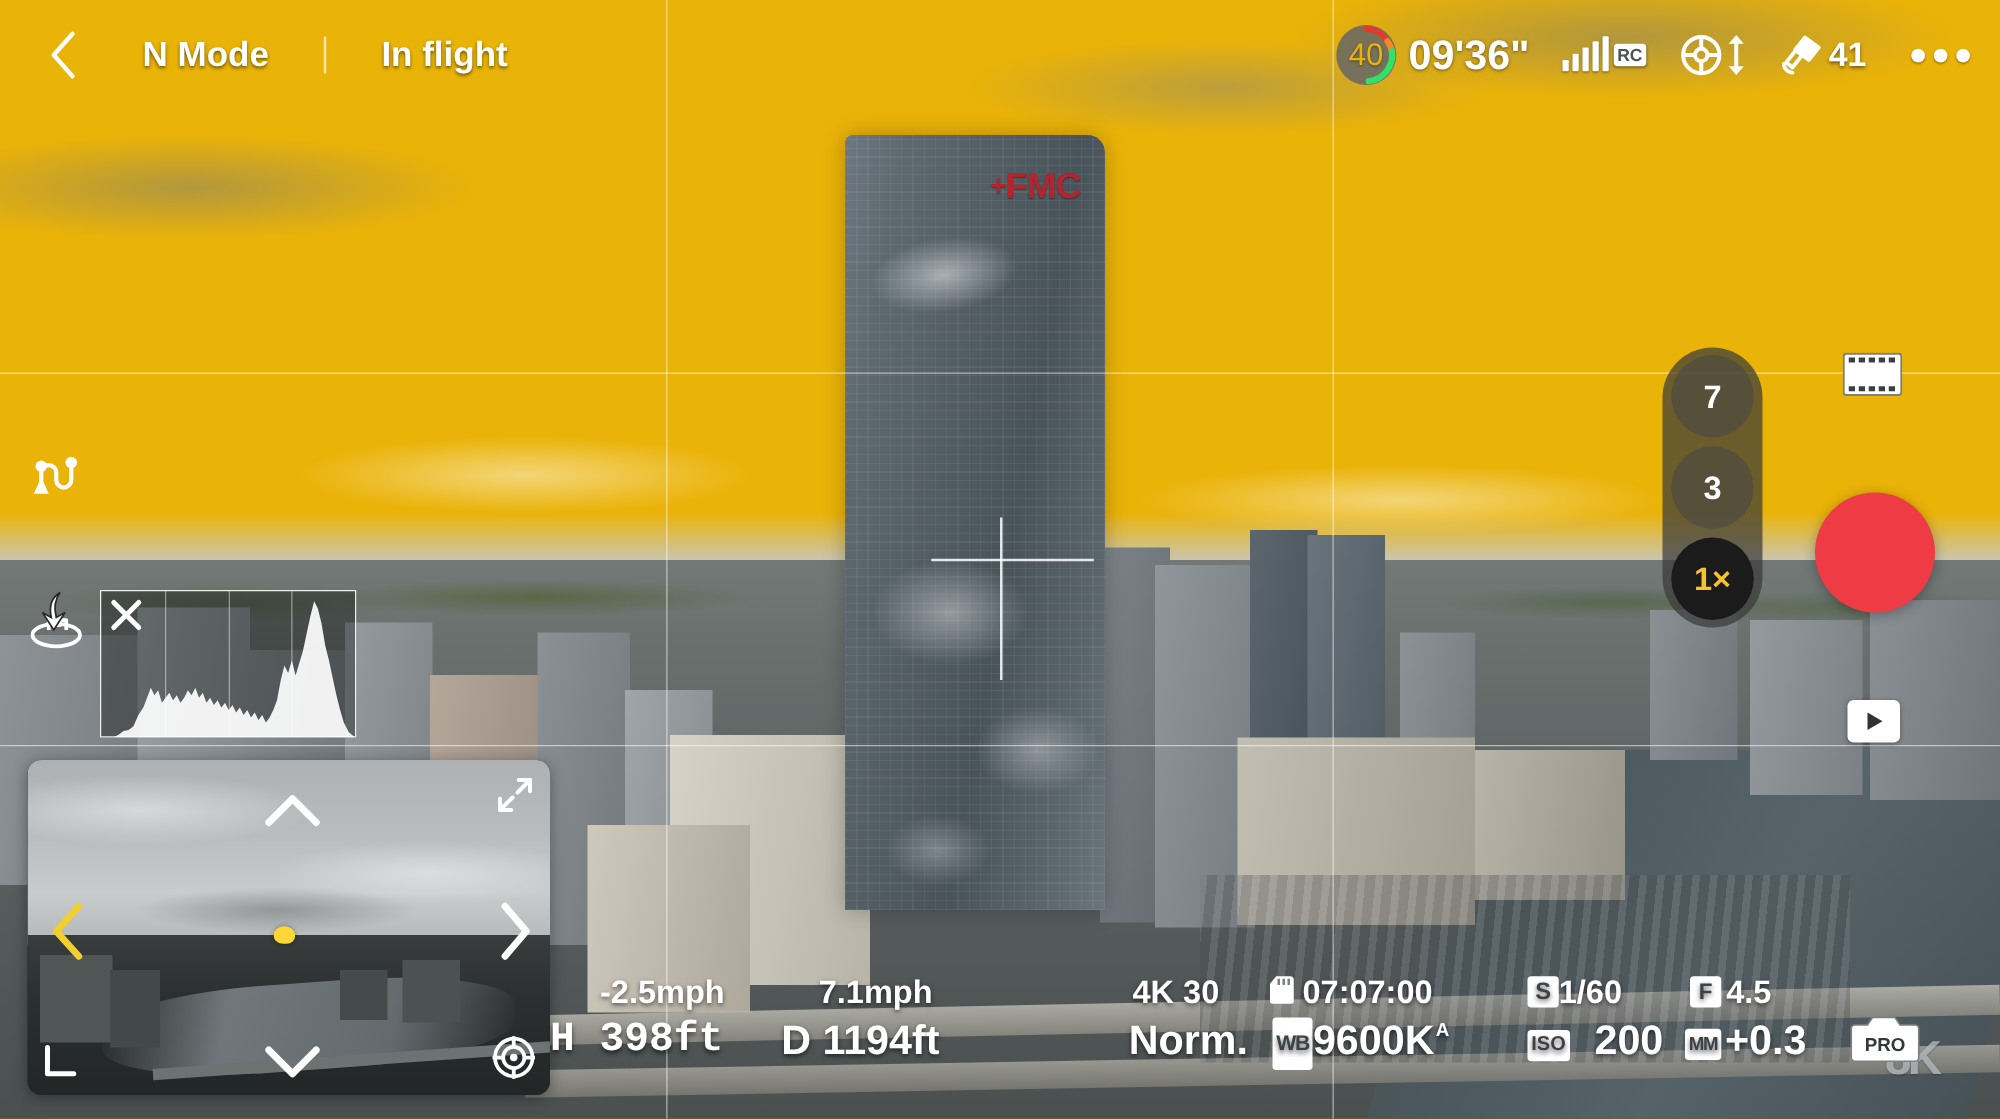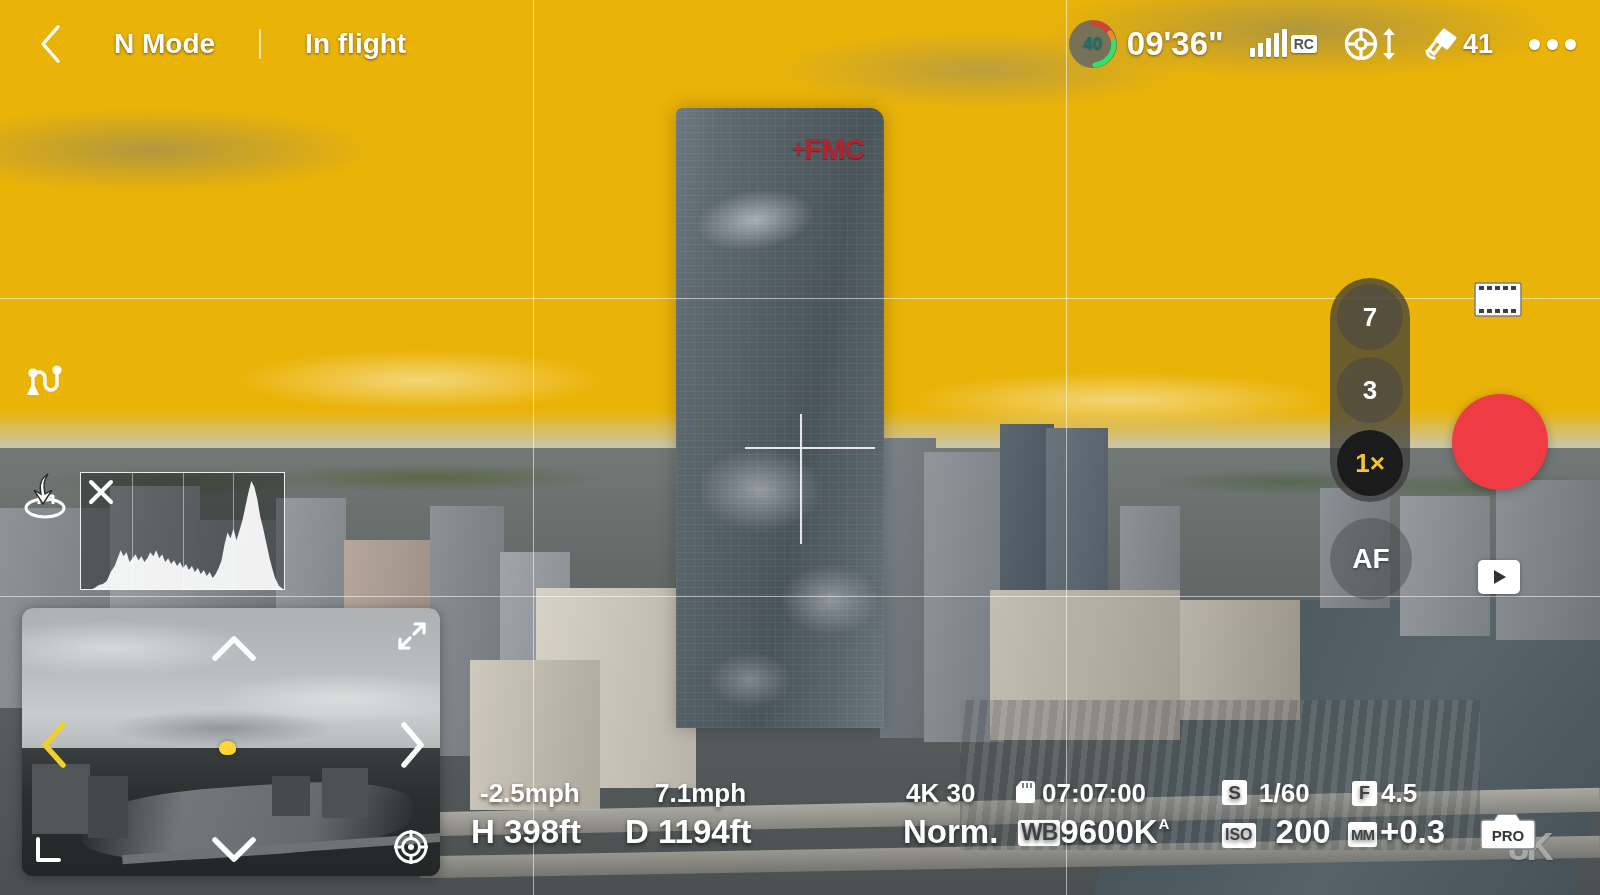--- a/index.html
+++ b/index.html
@@ -127,21 +127,21 @@
     display:flex; align-items:center; gap:0;
     padding-right:24px;
   }
   .batt-ring{ position:relative; width:48px; height:48px; margin-right:10px; }
   .batt-ring .disc{
     position:absolute; inset:0; border-radius:50%;
     background:rgba(96,100,104,.82);
   }
   .batt-ring .num{
     position:absolute; inset:0; display:flex; align-items:center; justify-content:center;
-    color:#0f766e; font-size:17px; font-weight:bold;
+    color:#eab308; font-size:25px; font-weight:normal;
     text-shadow:0 1px 2px rgba(0,0,0,.4);
   }
   .flight-time{
     color:#fff; font-size:33px; font-weight:bold; letter-spacing:0px;
     text-shadow:0 1px 3px rgba(0,0,0,.5); margin-right:26px;
   }
   .bars{ display:flex; align-items:flex-end; gap:3px; height:26px; margin-right:4px; }
   .bars i{ width:5px; background:#fff; border-radius:1px; display:block;
            box-shadow:0 1px 2px rgba(0,0,0,.4); }
   .rc-chip{
@@ -271,21 +271,21 @@
   .tag{
     display:inline-flex; align-items:center; justify-content:center;
     background:#fff; color:#3d4245; font-weight:bold;
     border-radius:3px; vertical-align:3px;
     line-height:1; font-family:"Liberation Sans", sans-serif;
   }
   .tag-s{ width:25px; height:25px; font-size:19px; }
   .tag-f{ width:25px; height:25px; font-size:18px; }
   .tag-iso{ height:25px; font-size:16px; padding:0 3px; }
   .tag-mm{ height:25px; font-size:15px; padding:0 3px; letter-spacing:-1px; }
-  .tag-wb{ height:26px; font-size:23px; padding:0 3px; letter-spacing:-1px; }
+  .tag-wb{ height:42px; font-size:17px; padding:0 3px; letter-spacing:-1px; }
   .sup{ font-size:15px; vertical-align:14px; margin-left:1px; }
   .sd-icon{ display:inline-block; vertical-align:-2px; margin-right:6px; }
 </style>
 </head>
 <body>
 
 <div id="app">
 
   <div id="feed">
     <div class="sky"></div>
@@ -494,21 +494,20 @@
       </svg>
     </div>
   </div>
 
   <div class="zoom-pill">
     <div class="zstep">7</div>
     <div class="zstep">3</div>
     <div class="zstep active">1×</div>
   </div>
 
-  <div class="af-btn">AF</div>
 
   <div class="rec-btn"></div>
 
   <div class="mode-film">
     <svg width="48" height="35" viewBox="0 0 48 35">
       <rect x="1" y="1" width="46" height="33" rx="2" fill="#fff" stroke="#7a7f82" stroke-width="1.5"></rect>
       <g fill="#3a3f42">
         <rect x="5" y="4" width="5" height="4"></rect>
           <rect x="13" y="4" width="5" height="4"></rect>
         <rect x="21" y="4" width="5" height="4"></rect>
@@ -532,21 +531,21 @@
   <div class="brand-8k">8K</div>
   <div class="pro-cam">
     <svg width="56" height="44" viewBox="0 0 56 44">
       <path d="M4 12 h10 l4 -6 h18 l4 6 h12 a3 3 0 0 1 3 3 v23 a3 3 0 0 1 -3 3 h-48 a3 3 0 0 1 -3 -3 v-23 a3 3 0 0 1 3 -3 z" fill="#fff" stroke="#7b8083" stroke-width="1.3"></path>
       <text x="28" y="33" text-anchor="middle" fill="#33383a" font-size="15" font-weight="bold" font-family="Liberation Sans, sans-serif">PRO</text>
     </svg>
   </div>
 
   <div class="osd osd-row1" style="left:480px;">-2.5mph</div>
   <div class="osd osd-row1" style="left:655px;">7.1mph</div>
-  <div class="osd osd-row2" style="left:471px;">H 398ft</div>
+  <div class="osd osd-row2" style="left:440px;font-family:Liberation Mono, monospace;">H 398ft</div>
   <div class="osd osd-row2" style="left:625px;">D 1194ft</div>
 
   <div class="osd osd-row1" style="left:906px;">4K 30</div>
   <div class="osd osd-row1" style="left:1016px;">
     <span class="sd-icon">
       <svg width="20" height="24" viewBox="0 0 20 24">
         <path d="M5 1 h11 a3 3 0 0 1 3 3 v17 a2 2 0 0 1 -2 2 h-15 a2 2 0 0 1 -2 -2 v-14 z" fill="#fff"></path>
         <g fill="#7b8083">
           <rect x="6" y="3" width="2" height="5"></rect>
             <rect x="10" y="3" width="2" height="5"></rect>
@@ -554,21 +553,21 @@
         </g>
       </svg>
     </span><span>07:07:00</span>
   </div>
   <div class="osd osd-row2" style="left:903px;">Norm.</div>
   <div class="osd osd-row2" style="left:1018px;">
     <span class="tag tag-wb">WB</span><span>9600K</span><span class="sup">A</span>
   </div>
 
   <div class="osd osd-row1" style="left:1222px;">
-    <span class="tag tag-s">S</span><span style="margin-left:12px;">1/60</span>
+    <span class="tag tag-s">S</span><span style="margin-left:0;">1/60</span>
   </div>
   <div class="osd osd-row1" style="left:1352px;">
     <span class="tag tag-f">F</span><span style="margin-left:4px;">4.5</span>
   </div>
   <div class="osd osd-row2" style="left:1222px;">
     <span class="tag tag-iso">ISO</span><span style="margin-left:20px;">200</span>
   </div>
   <div class="osd osd-row2" style="left:1348px;">
     <span class="tag tag-mm">MM</span><span style="margin-left:3px;">+0.3</span>
   </div>

